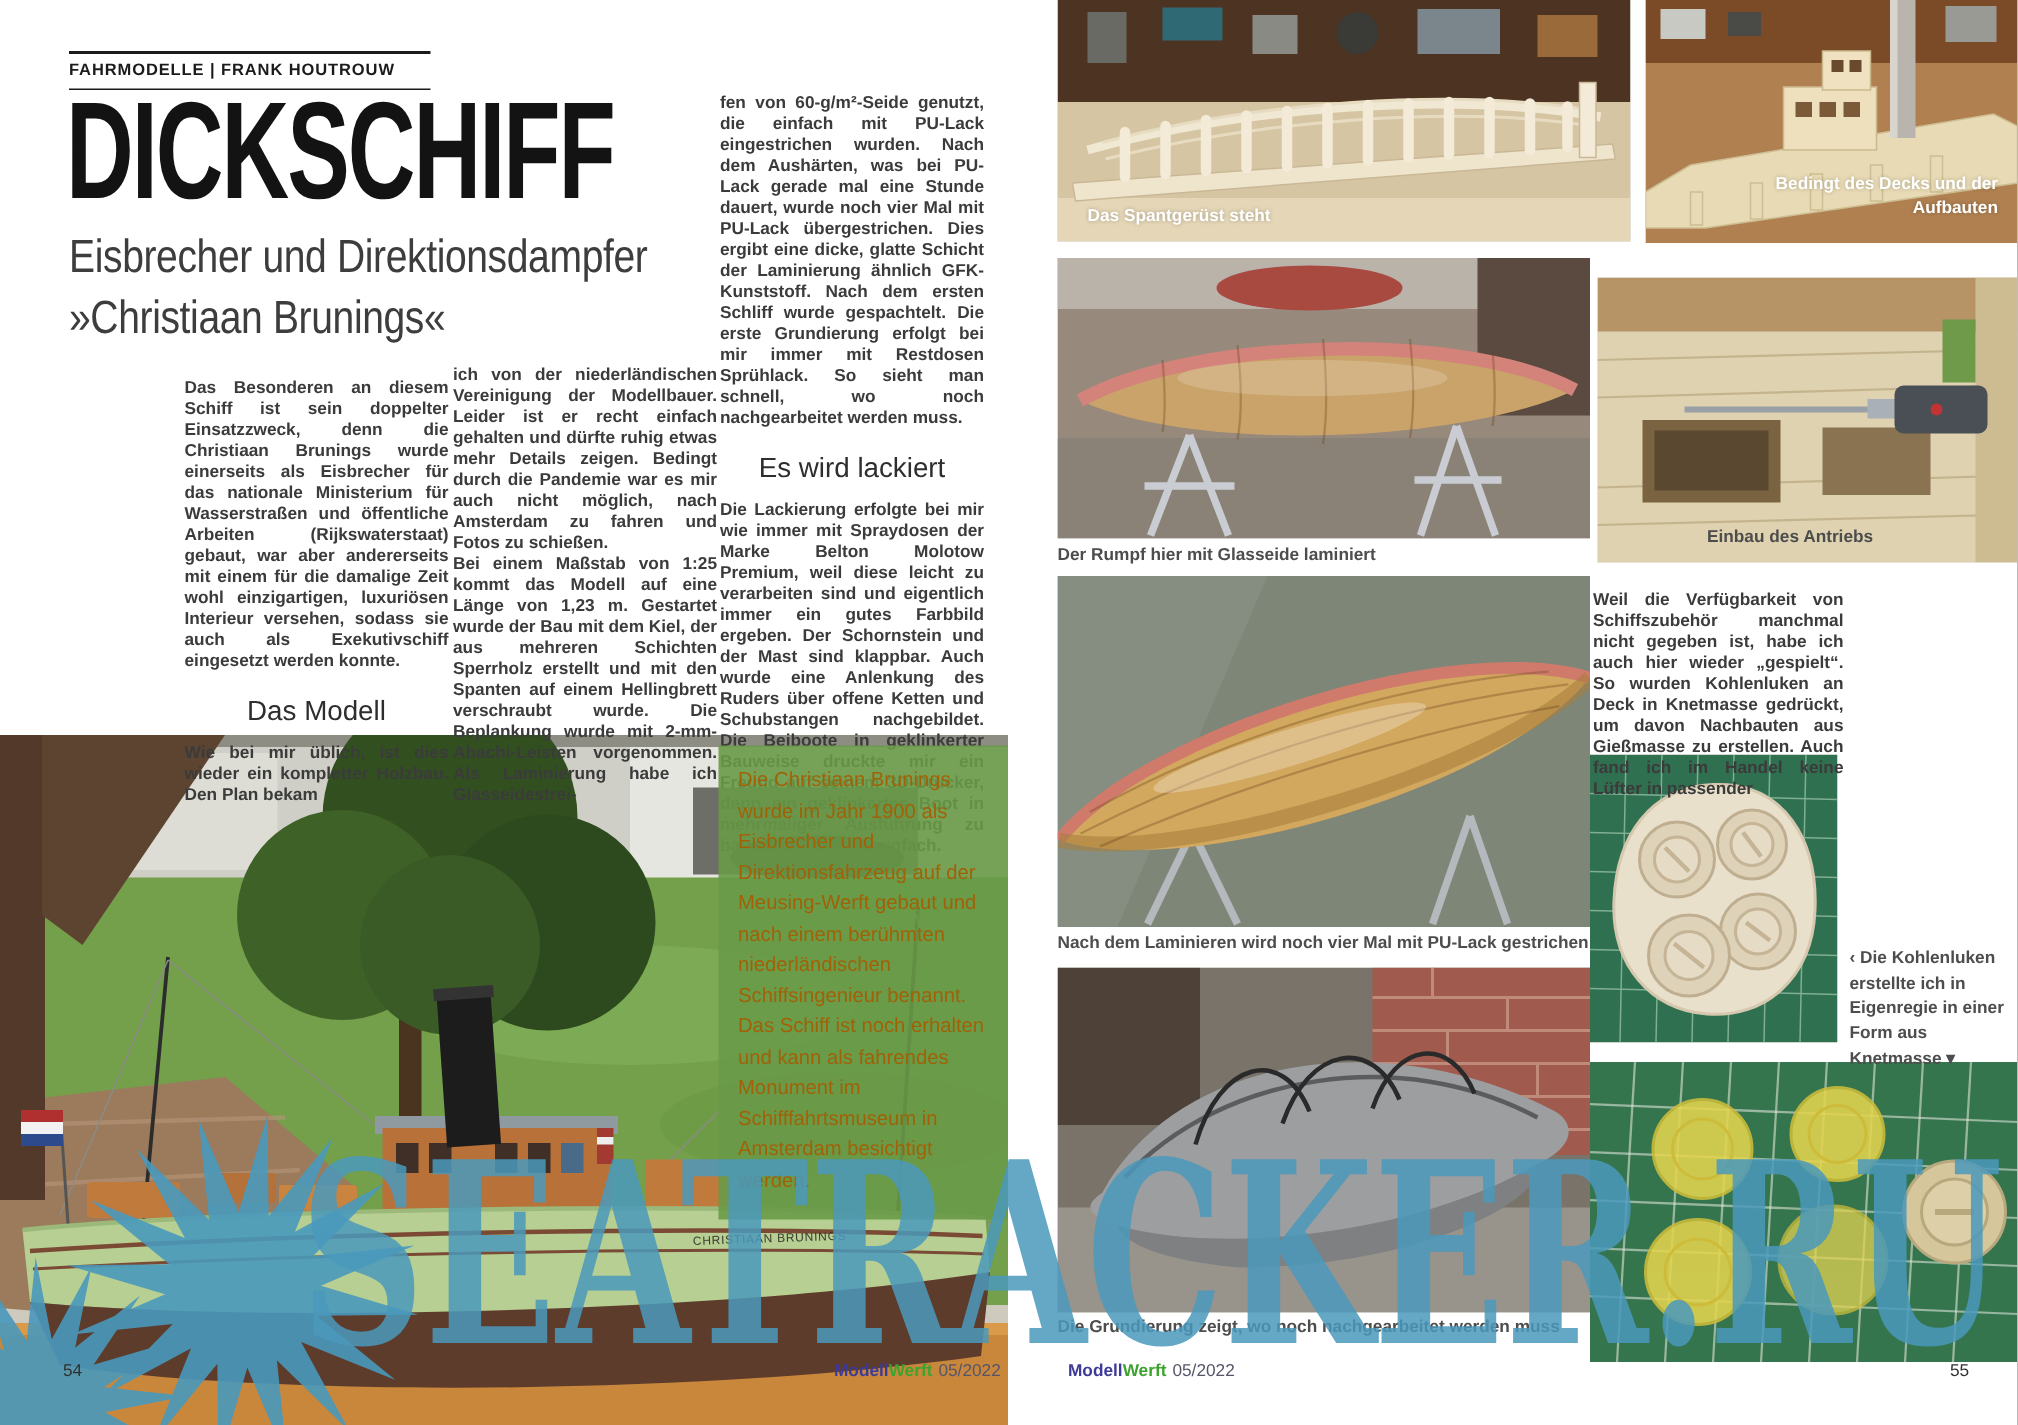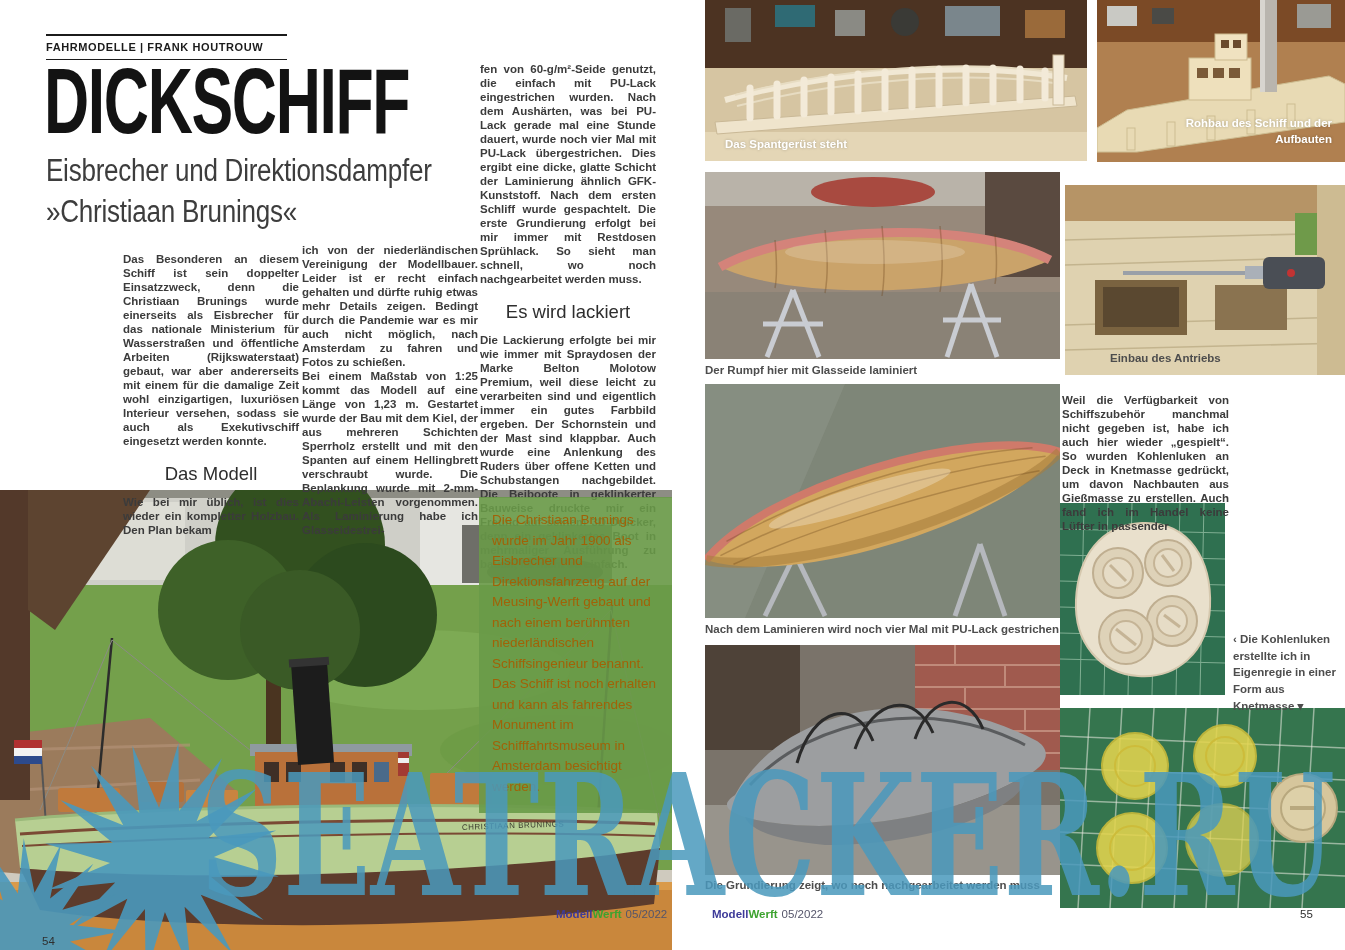--- a/index.html
+++ b/index.html
@@ -128,21 +128,21 @@
       <path d="M20,378 C160,392 480,386 660,358 L654,414 C470,440 180,442 40,420 Z" fill="#5d3c2c"></path>
       <path d="M20,344 C200,332 480,326 655,334" stroke="#7a4a34" stroke-width="3" fill="none"></path>
       <path d="M22,356 C200,346 480,340 656,346" stroke="#7a4a34" stroke-width="2" fill="none"></path>
       <path d="M15,330 C150,316 480,310 657,322" stroke="#9ab97a" stroke-width="3" fill="none"></path>
       <text x="462" y="340" font-size="8" fill="#3a3a2e" letter-spacing=".5" transform="rotate(-2 462 340)">CHRISTIAAN BRUNINGS</text>
     </svg>
   </div>
 
   <div class="greenbox">Die Christiaan Brunings wurde im Jahr 1900 als Eisbrecher und Direktionsfahrzeug auf der Meusing-Werft gebaut und nach einem berühmten niederländischen Schiffsingenieur benannt. Das Schiff ist noch erhalten und kann als fahrendes Monument im Schifffahrtsmuseum in Amsterdam besichtigt werden.</div>
 
-  <div class="pagenum" style="left:42px;top:908px;margin-top:27px;">54</div>
+  <div class="pagenum" style="left:42px;top:908px;">54</div>
   <div class="footer" style="left:556px;top:908px;">
     <span class="brand-m">Modell</span><span class="brand-w">Werft</span><span class="brand-i">05/2022</span>
   </div>
 
   <div class="photo" style="left:705px;top:0;width:382px;height:161px;">
     <svg width="382" height="161" viewBox="0 0 382 161">
       <rect width="382" height="161" fill="#d6c5a2"></rect>
       <rect width="382" height="68" fill="#4c3322"></rect>
       <rect x="20" y="8" width="26" height="34" fill="#6a6a64"></rect>
       <rect x="70" y="5" width="40" height="22" fill="#2f6a74"></rect>
@@ -193,21 +193,21 @@
       <rect x="100" y="68" width="11" height="10" fill="#7a5a38"></rect>
       <rect x="116" y="68" width="11" height="10" fill="#7a5a38"></rect>
       <rect x="132" y="68" width="11" height="10" fill="#7a5a38"></rect>
       <rect x="118" y="34" width="32" height="26" fill="#f0e2c0" stroke="#cbb98e" stroke-width="1"></rect>
       <rect x="124" y="40" width="8" height="8" fill="#6a4a2c"></rect>
       <rect x="136" y="40" width="8" height="8" fill="#6a4a2c"></rect>
       <rect x="163" y="0" width="17" height="92" fill="#b9b5ae"></rect>
       <rect x="163" y="0" width="5" height="92" fill="#d8d5cf"></rect>
     </svg>
   </div>
-  <div class="caption-on" style="left:1180px;top:116px;width:152px;text-align:right;">Rohbau des Schiff und der Aufbauten</div>
+  <div class="caption-on" style="left:1180px;top:116px;width:152px;text-align:right;">Bedingt des Decks und der Aufbauten</div>
 
   <div class="photo" style="left:705px;top:172px;width:355px;height:187px;">
     <svg width="355" height="187" viewBox="0 0 355 187">
       <rect width="355" height="187" fill="#97897b"></rect>
       <rect x="0" y="0" width="355" height="34" fill="#b9b3a9"></rect>
       <rect x="280" y="0" width="75" height="105" fill="#5a4a40"></rect>
       <ellipse cx="168" cy="20" rx="62" ry="15" fill="#a84a40"></ellipse>
       <rect x="0" y="120" width="355" height="67" fill="#8a8276"></rect>
       <g stroke="#c9ccd2" stroke-width="5">
         <line x1="62" y1="185" x2="88" y2="118"></line>
@@ -245,21 +245,21 @@
       <rect x="30" y="95" width="92" height="55" fill="#7a6340"></rect>
       <rect x="150" y="100" width="72" height="45" fill="#8a7350"></rect>
       <rect x="38" y="102" width="76" height="40" fill="#5a4830"></rect>
       <line x1="58" y1="88" x2="182" y2="88" stroke="#9aa0a8" stroke-width="4"></line>
       <rect x="180" y="81" width="20" height="13" fill="#aab0b8"></rect>
       <rect x="198" y="72" width="62" height="32" rx="6" fill="#4a4e55"></rect>
       <circle cx="226" cy="88" r="4" fill="#c23333"></circle>
       <rect x="230" y="28" width="22" height="42" fill="#6f9a4a"></rect>
     </svg>
   </div>
-  <div class="caption-dark" style="left:1110px;top:350px;">Einbau des Antriebs</div>
+  <div class="caption-dark" style="left:1138px;top:350px;">Einbau des Antriebs</div>
 
   <div class="photo" style="left:705px;top:384px;width:355px;height:234px;">
     <svg width="355" height="234" viewBox="0 0 355 234">
       <rect width="355" height="234" fill="#7e8678"></rect>
       <polygon points="0,0 140,0 40,234 0,234" fill="#8a9284" opacity=".7"></polygon>
       <g stroke="#b5b8bd" stroke-width="5">
         <line x1="60" y1="232" x2="90" y2="170"></line>
           <line x1="120" y1="232" x2="90" y2="170"></line>
         <line x1="250" y1="232" x2="275" y2="160"></line>
           <line x1="300" y1="232" x2="275" y2="160"></line>

